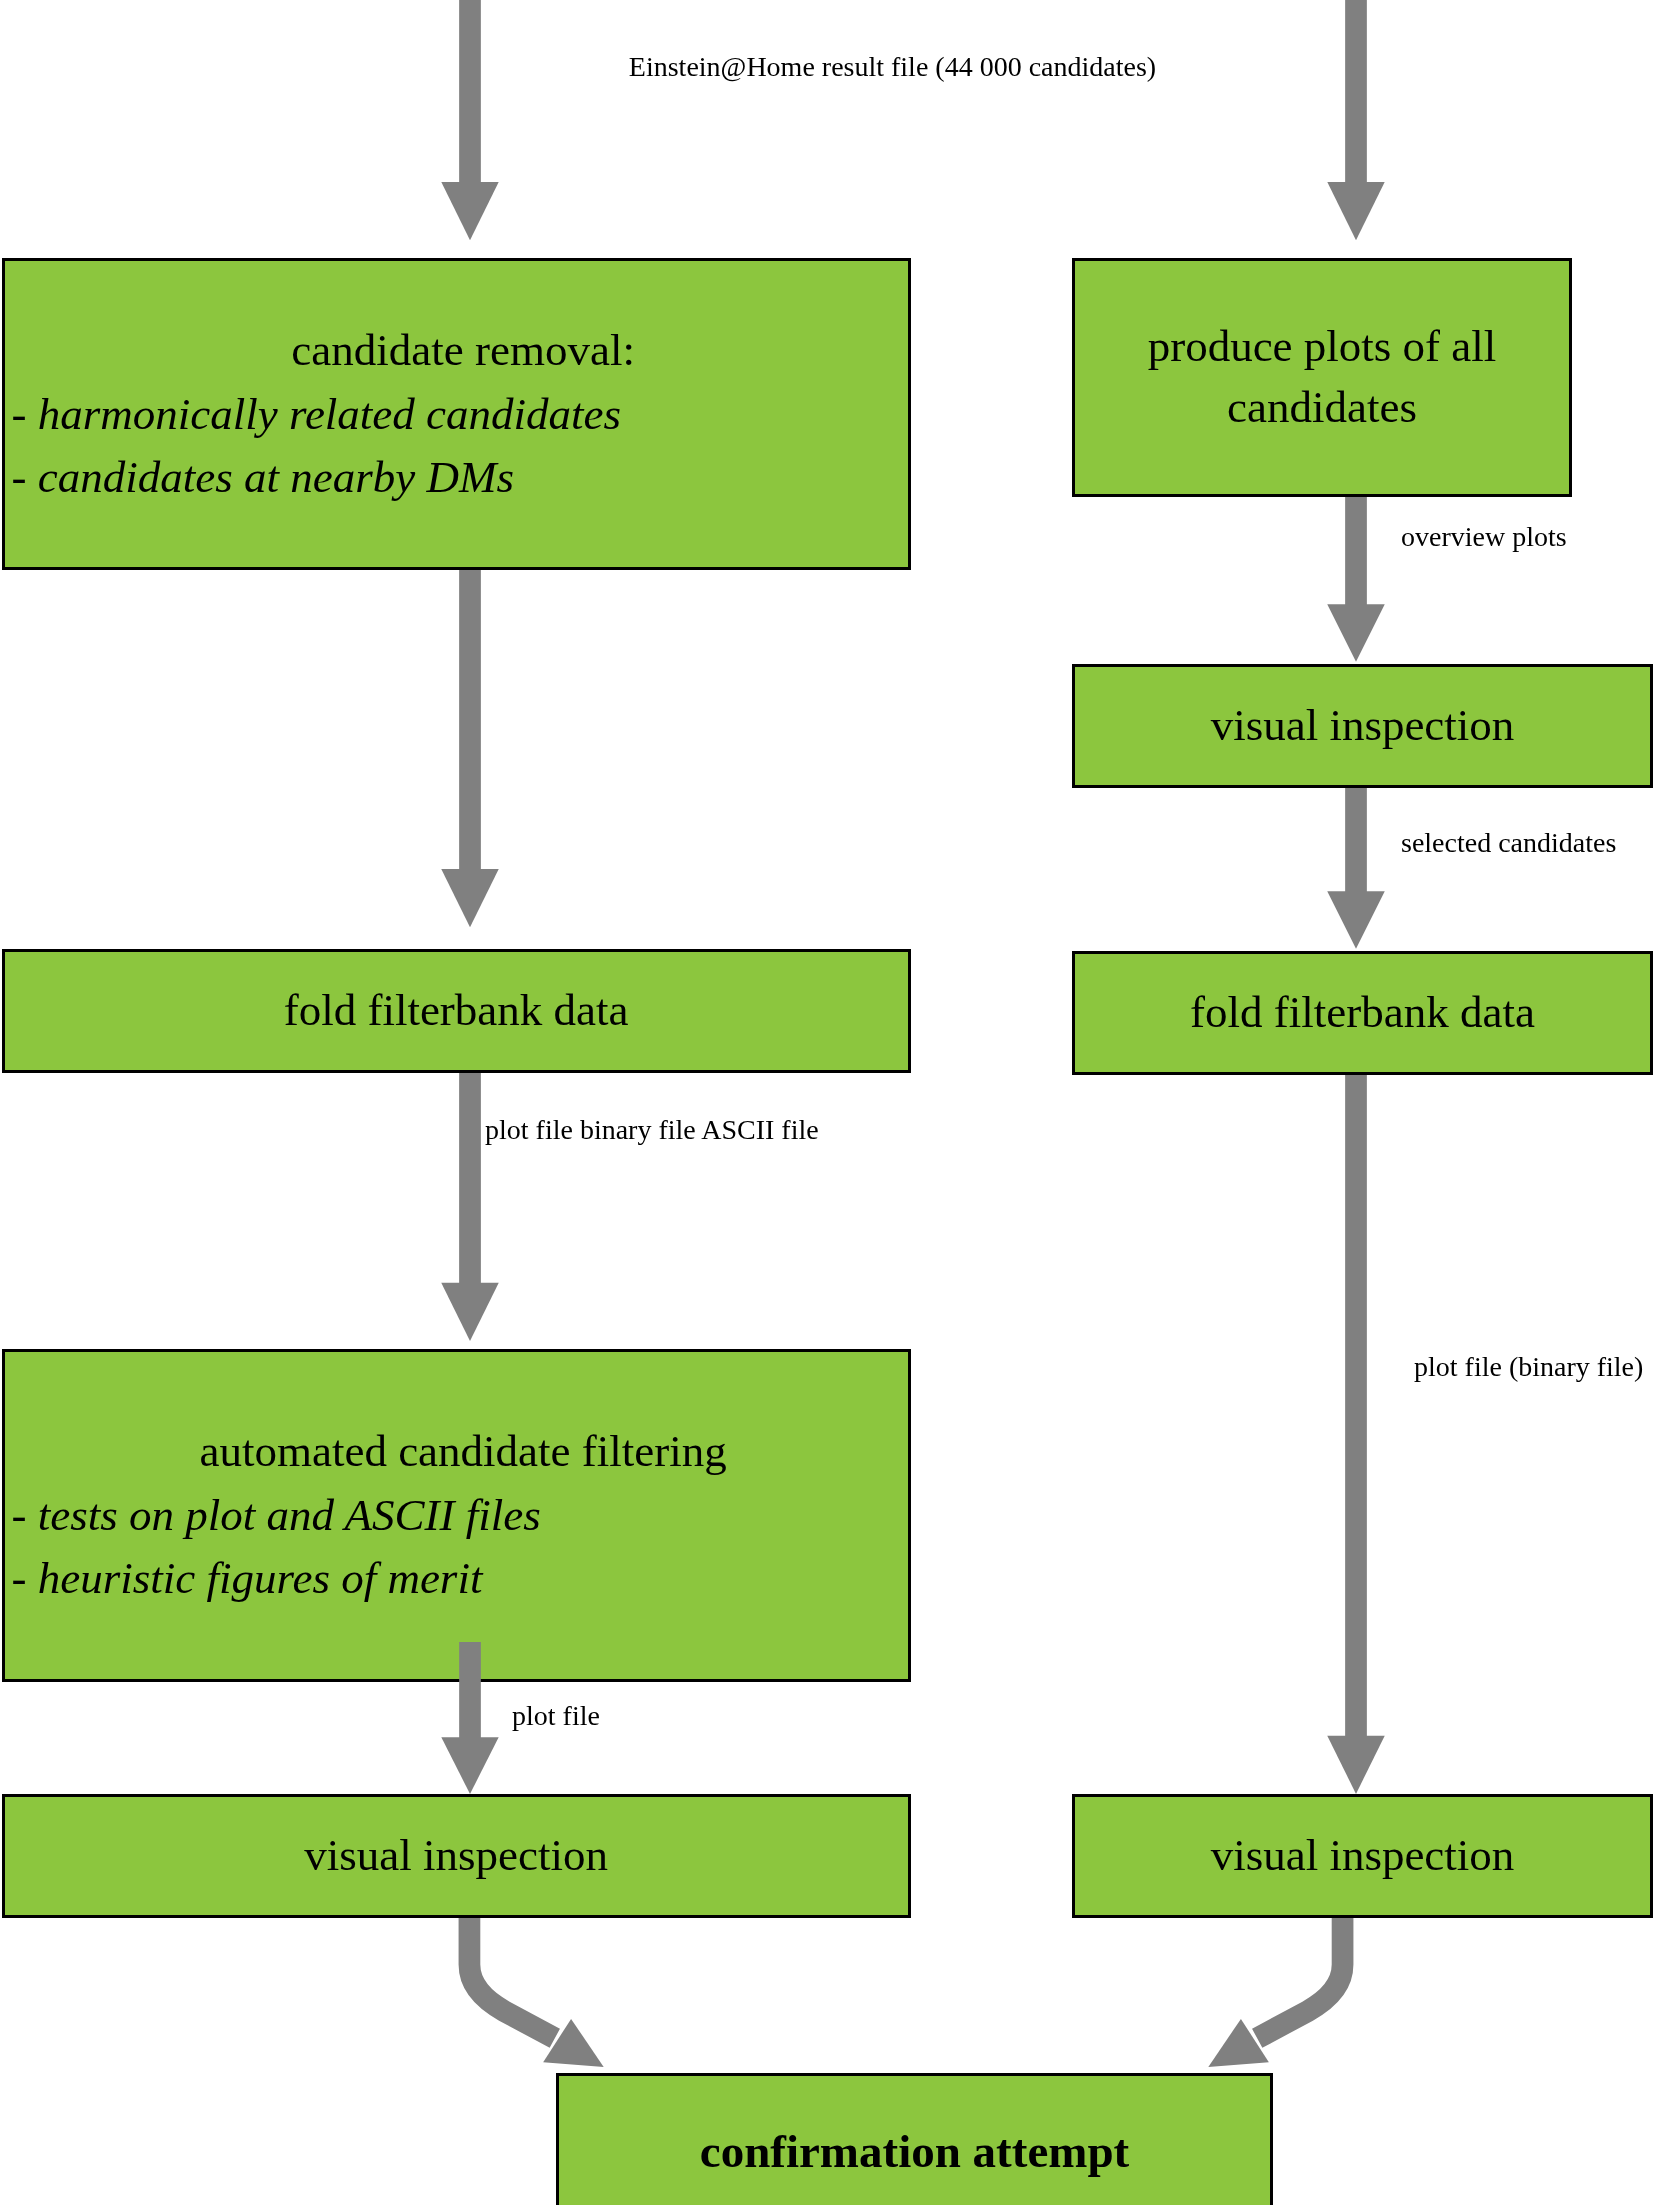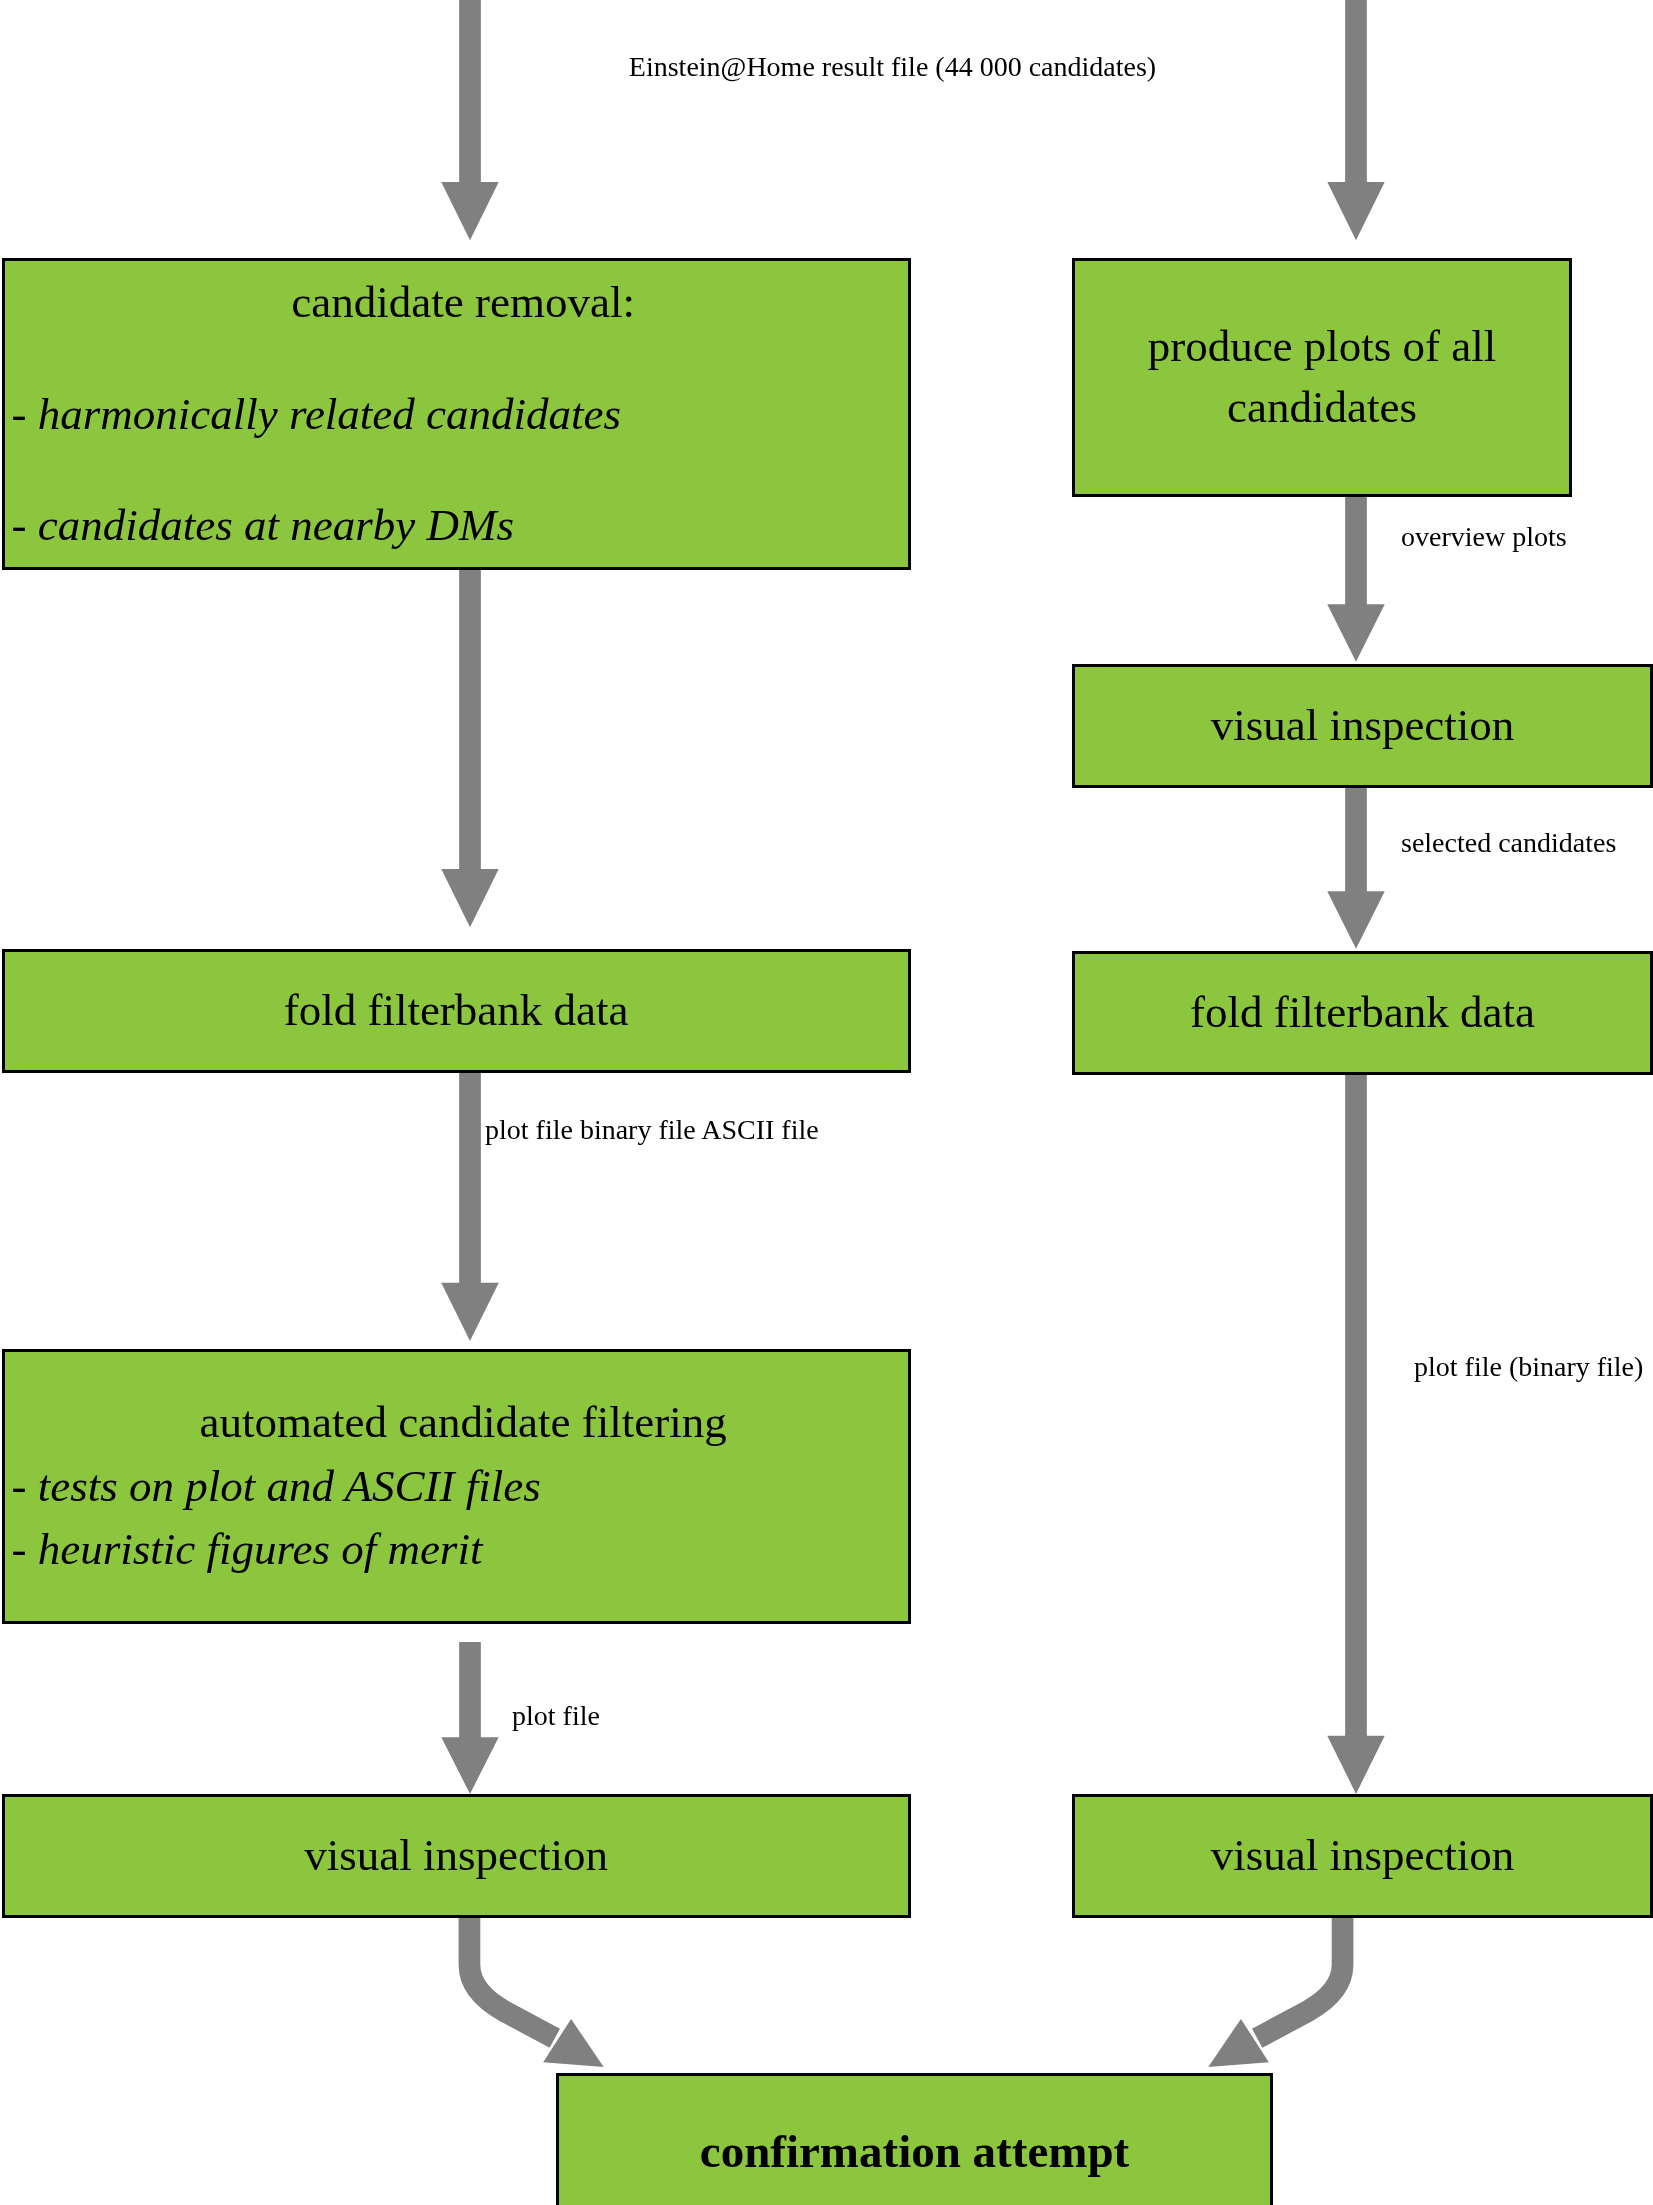--- a/index.html
+++ b/index.html
@@ -71,21 +71,21 @@
       <path d="M45 0 L45 250" stroke="#808080" stroke-width="28" fill="none"></path>
       <path d="M45 320 L8 245 L82 245 Z" fill="#808080"></path>
     </svg>
   </div>
 
   <div class="label center" style="left:613px; top:50px; width:559px;">
     <span class="line">Einstein@Home result file</span>
     <span class="line">(44 000 candidates)</span>
   </div>
 
-  <div class="box left-lines" style="left:1.6px; top:258px; width:909px; height:312px; font-size:45px;gap:48px;">
+  <div class="box left-lines" style="left:1.6px; top:258px; width:909px; height:312px; font-size:45px;">
     <span class="line" style="text-align:center;">candidate removal:</span>
     <span class="line ital" style="margin-top:12.4px;">- harmonically related candidates</span>
     <span class="line ital" style="margin-top:11px;">- candidates at nearby DMs</span>
   </div>
 
   <div class="arrow" style="left:435px; top:570px; width:70px; height:365px;">
     <svg width="70" height="365" viewBox="0 0 90 470">
       <path d="M45 0 L45 390" stroke="#808080" stroke-width="28" fill="none"></path>
       <path d="M45 460 L8 385 L82 385 Z" fill="#808080"></path>
     </svg>
@@ -102,21 +102,21 @@
       <path d="M45 345 L8 270 L82 270 Z" fill="#808080"></path>
     </svg>
   </div>
 
   <div class="label left" style="left:485px; top:1113px;">
     <span class="line">plot file</span>
     <span class="line">binary file</span>
     <span class="line">ASCII file</span>
   </div>
 
-  <div class="box left-lines" style="left:1.6px; top:1349px; width:909px; height:275px; font-size:45px;font-family:Liberation Serif, serif;">
+  <div class="box left-lines" style="left:1.6px; top:1349px; width:909px; height:333px; font-size:45px;font-family:Liberation Serif, serif;">
     <span class="line" style="text-align:center;">automated candidate filtering</span>
     <span class="line ital" style="margin-top:12.4px;">- tests on plot and ASCII files</span>
     <span class="line ital" style="margin-top:11px;">- heuristic figures of merit</span>
   </div>
 
   <div class="arrow" style="left:435px; top:1642px; width:70px; height:155px;">
     <svg width="70" height="155" viewBox="0 0 90 200">
       <path d="M45 0 L45 128" stroke="#808080" stroke-width="28" fill="none"></path>
       <path d="M45 196 L8 123 L82 123 Z" fill="#808080"></path>
     </svg>

